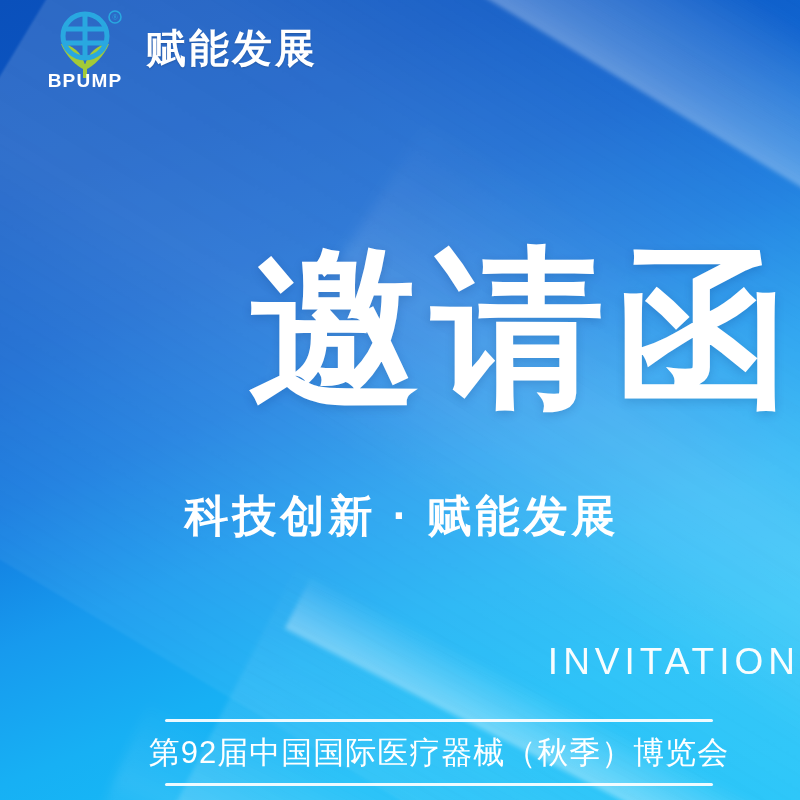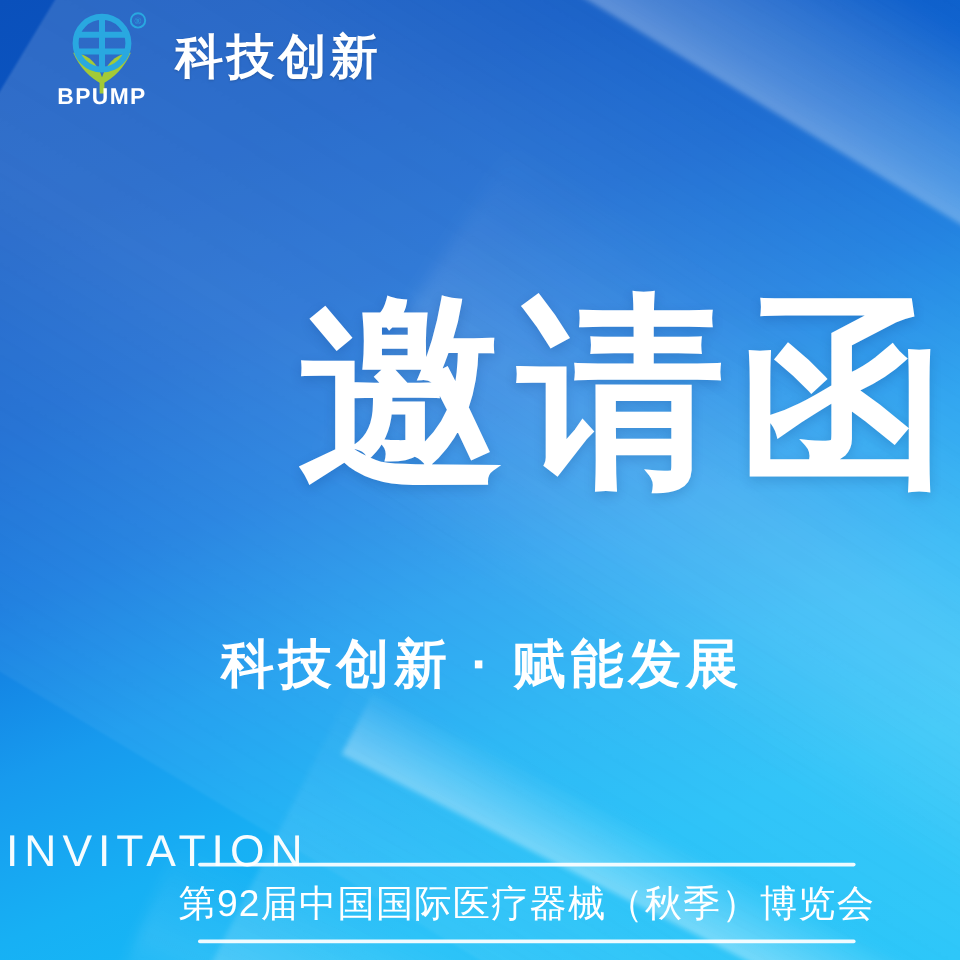--- a/index.html
+++ b/index.html
@@ -158,49 +158,48 @@
     letter-spacing: 12px;
     line-height: 1.08;
     text-indent: 12px;
     z-index: 4;
     text-shadow: 0 3px 10px rgba(5,45,110,0.18);
   }
 
   
   .title-sub {
     position: absolute;
-    top: 528px;
+    top: 490px;
     left: 0;
     width: 100%;
     text-align: center;
     color: #ffffff;
     font-size: 44px;
     font-weight: 700;
     letter-spacing: 4px;
     text-indent: 4px;
     line-height: 1.2;
     z-index: 4;
   }
 
   
   .title-en {
     position: absolute;
     top: 640px;
     left: 0;
     width: 100%;
-    text-align: left;
+    text-align: right;
     color: #ffffff;
     font-size: 37px;
     font-weight: 400;
     letter-spacing: 5px;
     text-indent: 5px;
     line-height: 1.2;
     z-index: 4;
     opacity: 0.97;
-    margin-top: 48px;
   }
 
   
   .footer {
     position: absolute;
     left: 0;
     bottom: 14px;
     width: 100%;
     z-index: 4;
     padding-left: 39px;
@@ -249,21 +248,21 @@
         <path d="M18 21 L60 21" stroke="#29a8e0" stroke-width="5"></path>
         <path d="M18 35 L60 35" stroke="#29a8e0" stroke-width="5"></path>
 
         <circle cx="69" cy="9" r="6" fill="none" stroke="#29a8e0" stroke-width="1.6"></circle>
         <text x="69" y="12.4" text-anchor="middle" font-size="8" font-family="Liberation Serif, serif" fill="#29a8e0">®</text>
 
         <text x="39" y="79" text-anchor="middle" font-size="19" font-weight="bold" letter-spacing="1.2" font-family="Liberation Sans, sans-serif" fill="#ffffff">BPUMP</text>
       </svg>
     </div>
 
-    <div class="brand-name">科技创新</div>
+    <div class="brand-name">赋能发展</div>
   </div>
 
   <div class="title-main">邀请函</div>
 
   <div class="title-sub">科技创新 · 赋能发展</div>
 
   <div class="title-en">INVITATION</div>
 
   <div class="footer">
     <div class="rule"></div>

